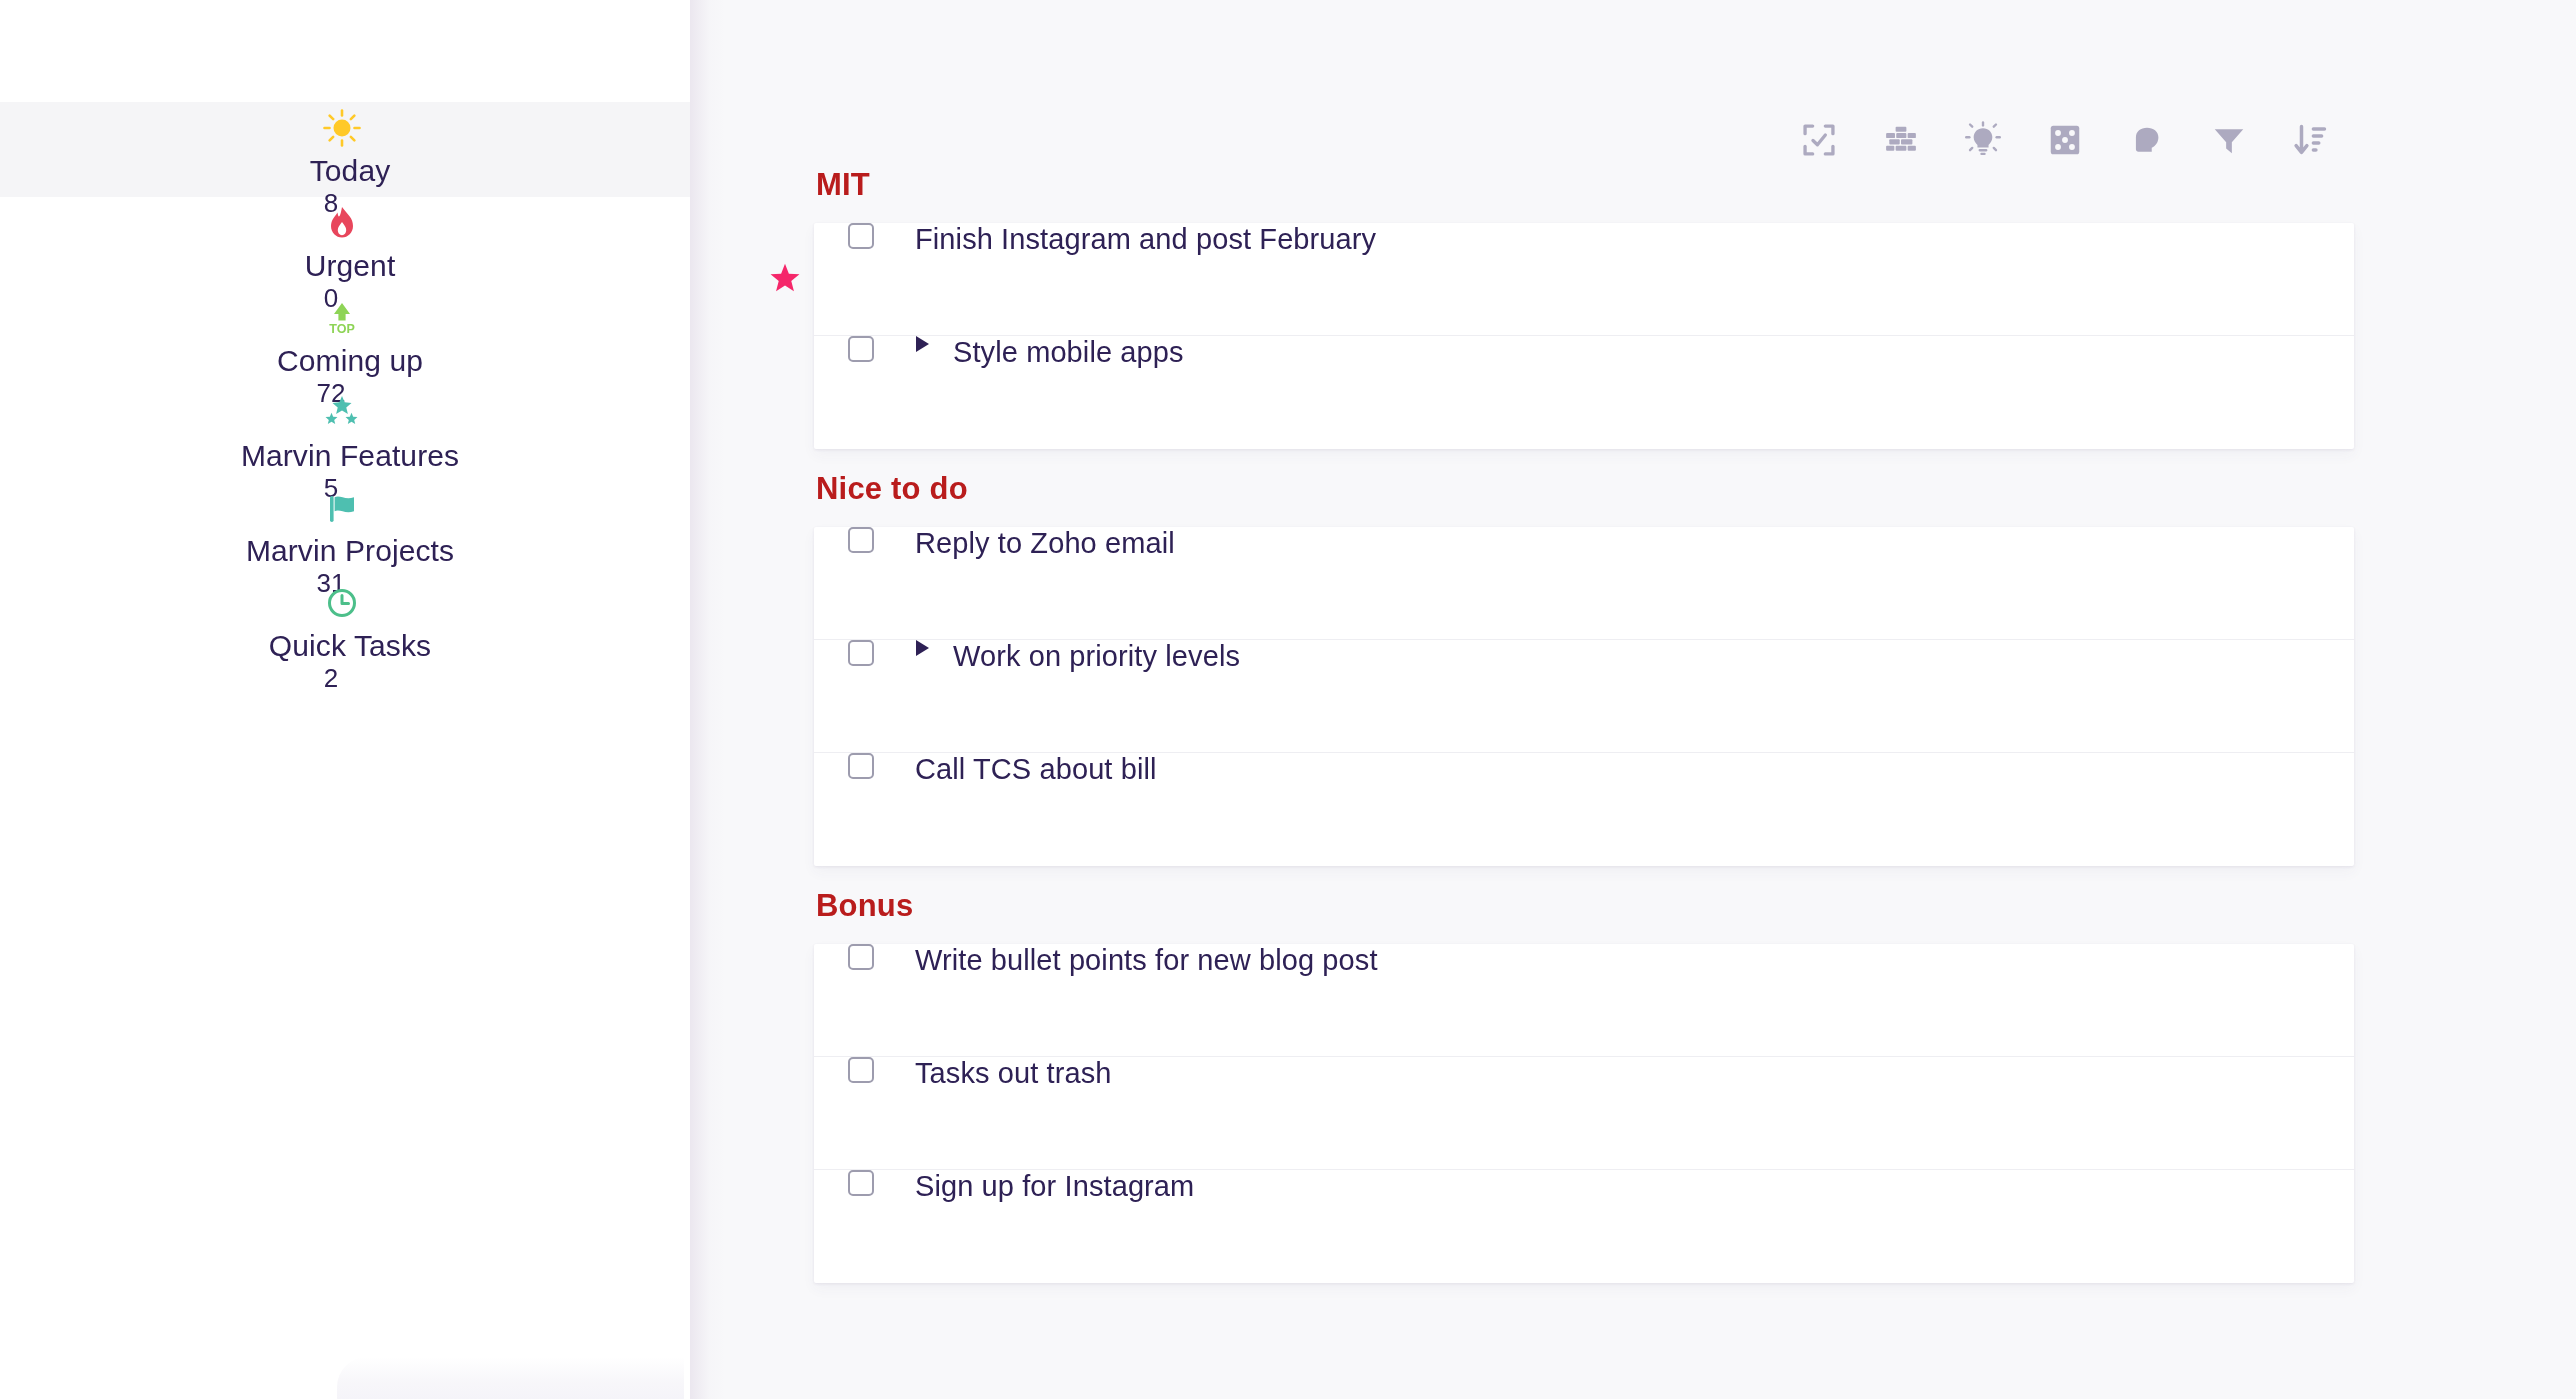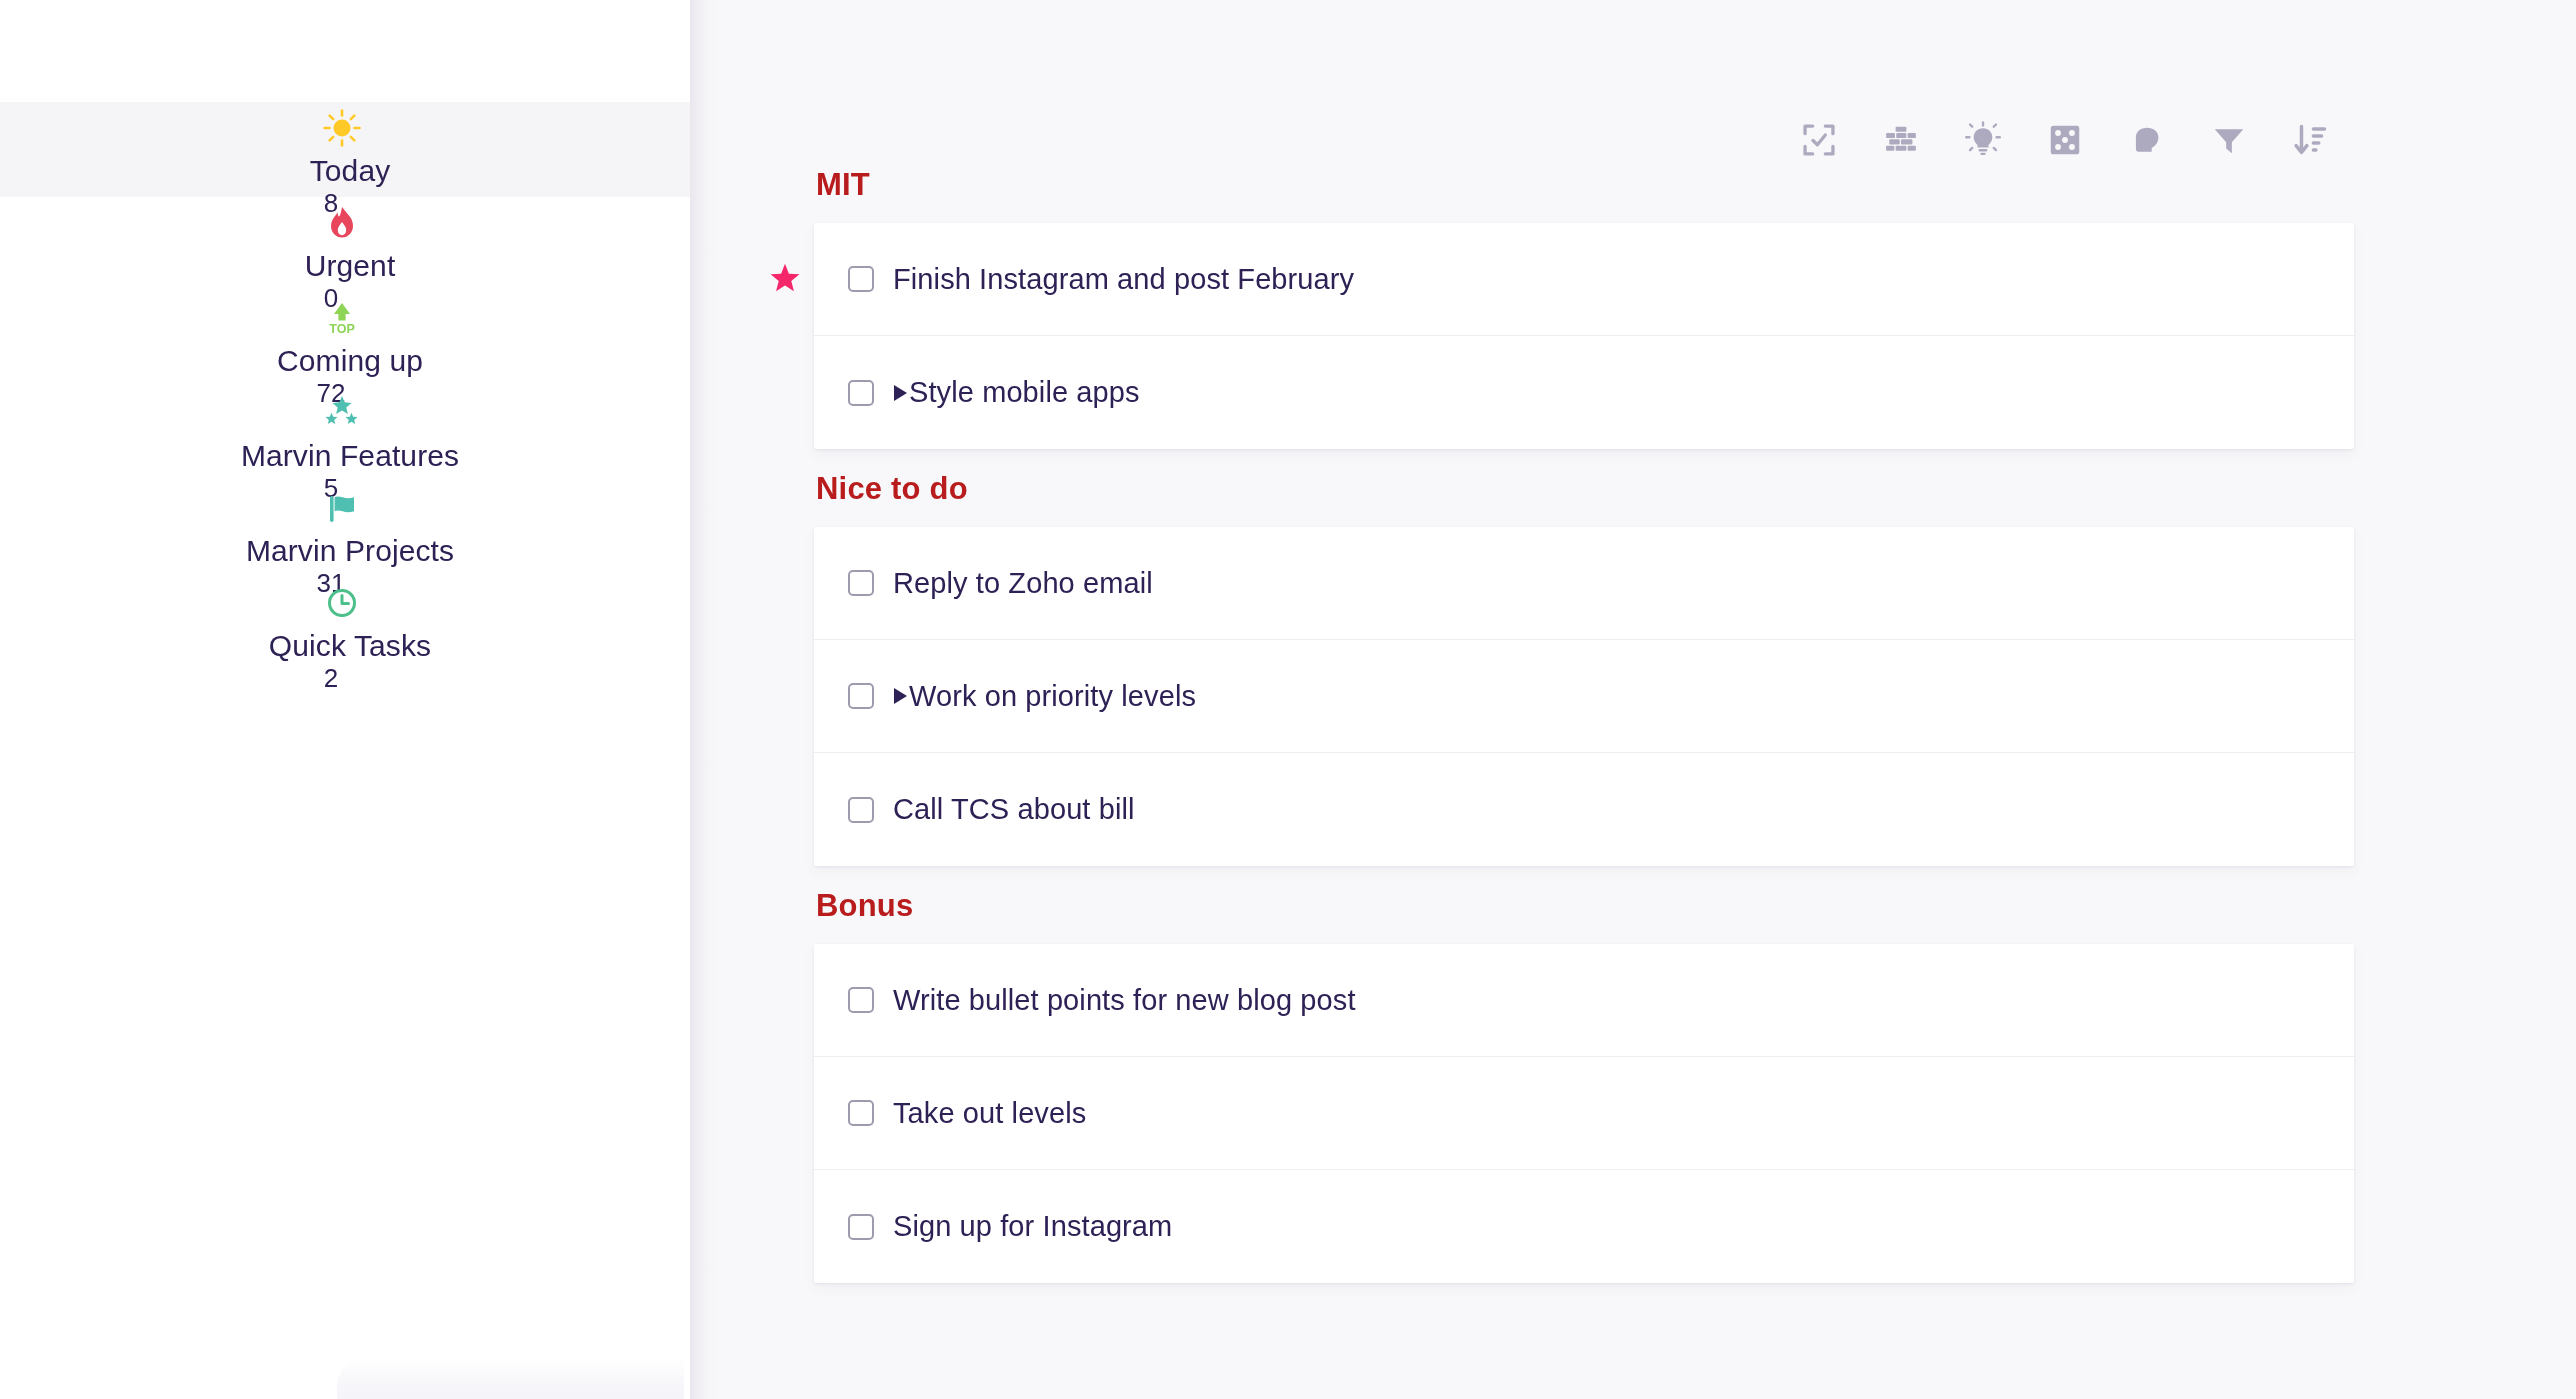--- a/index.html
+++ b/index.html
@@ -114,25 +114,26 @@
   }
   .card {
     background: #ffffff;
     border-radius: 2px;
     box-shadow: 0 1px 3px rgba(80,60,110,0.09), 0 6px 14px rgba(80,60,110,0.045);
     overflow: visible;
   }
   .task-row {
     position: relative;
     display: flex;
-    align-items: center;
+    align-items: flex-start;
     height: 113px;
     padding-left: 34px;
     border-bottom: 1px solid #eeeef2;
     cursor: pointer;
+    gap: 22px;
   }
   .task-row:last-child { border-bottom: none; }
 
   .star-flag {
     position: absolute;
     left: -47px;
     top: 50%;
     transform: translateY(-50%);
     width: 36px; height: 36px;
     display: flex; align-items: center; justify-content: center;
@@ -354,21 +355,21 @@
         </section>
         <section class="section">
           <div class="section-title">Bonus</div>
           <div class="card">
             <div class="task-row">
               <span class="checkbox"></span>
               <span class="task-title">Write bullet points for new blog post</span>
             </div>
             <div class="task-row">
               <span class="checkbox"></span>
-              <span class="task-title">Take out levels</span>
+              <span class="task-title">Tasks out trash</span>
             </div>
             <div class="task-row">
               <span class="checkbox"></span>
               <span class="task-title">Sign up for Instagram</span>
             </div>
           </div>
         </section>
       </div>
   </main>
 

